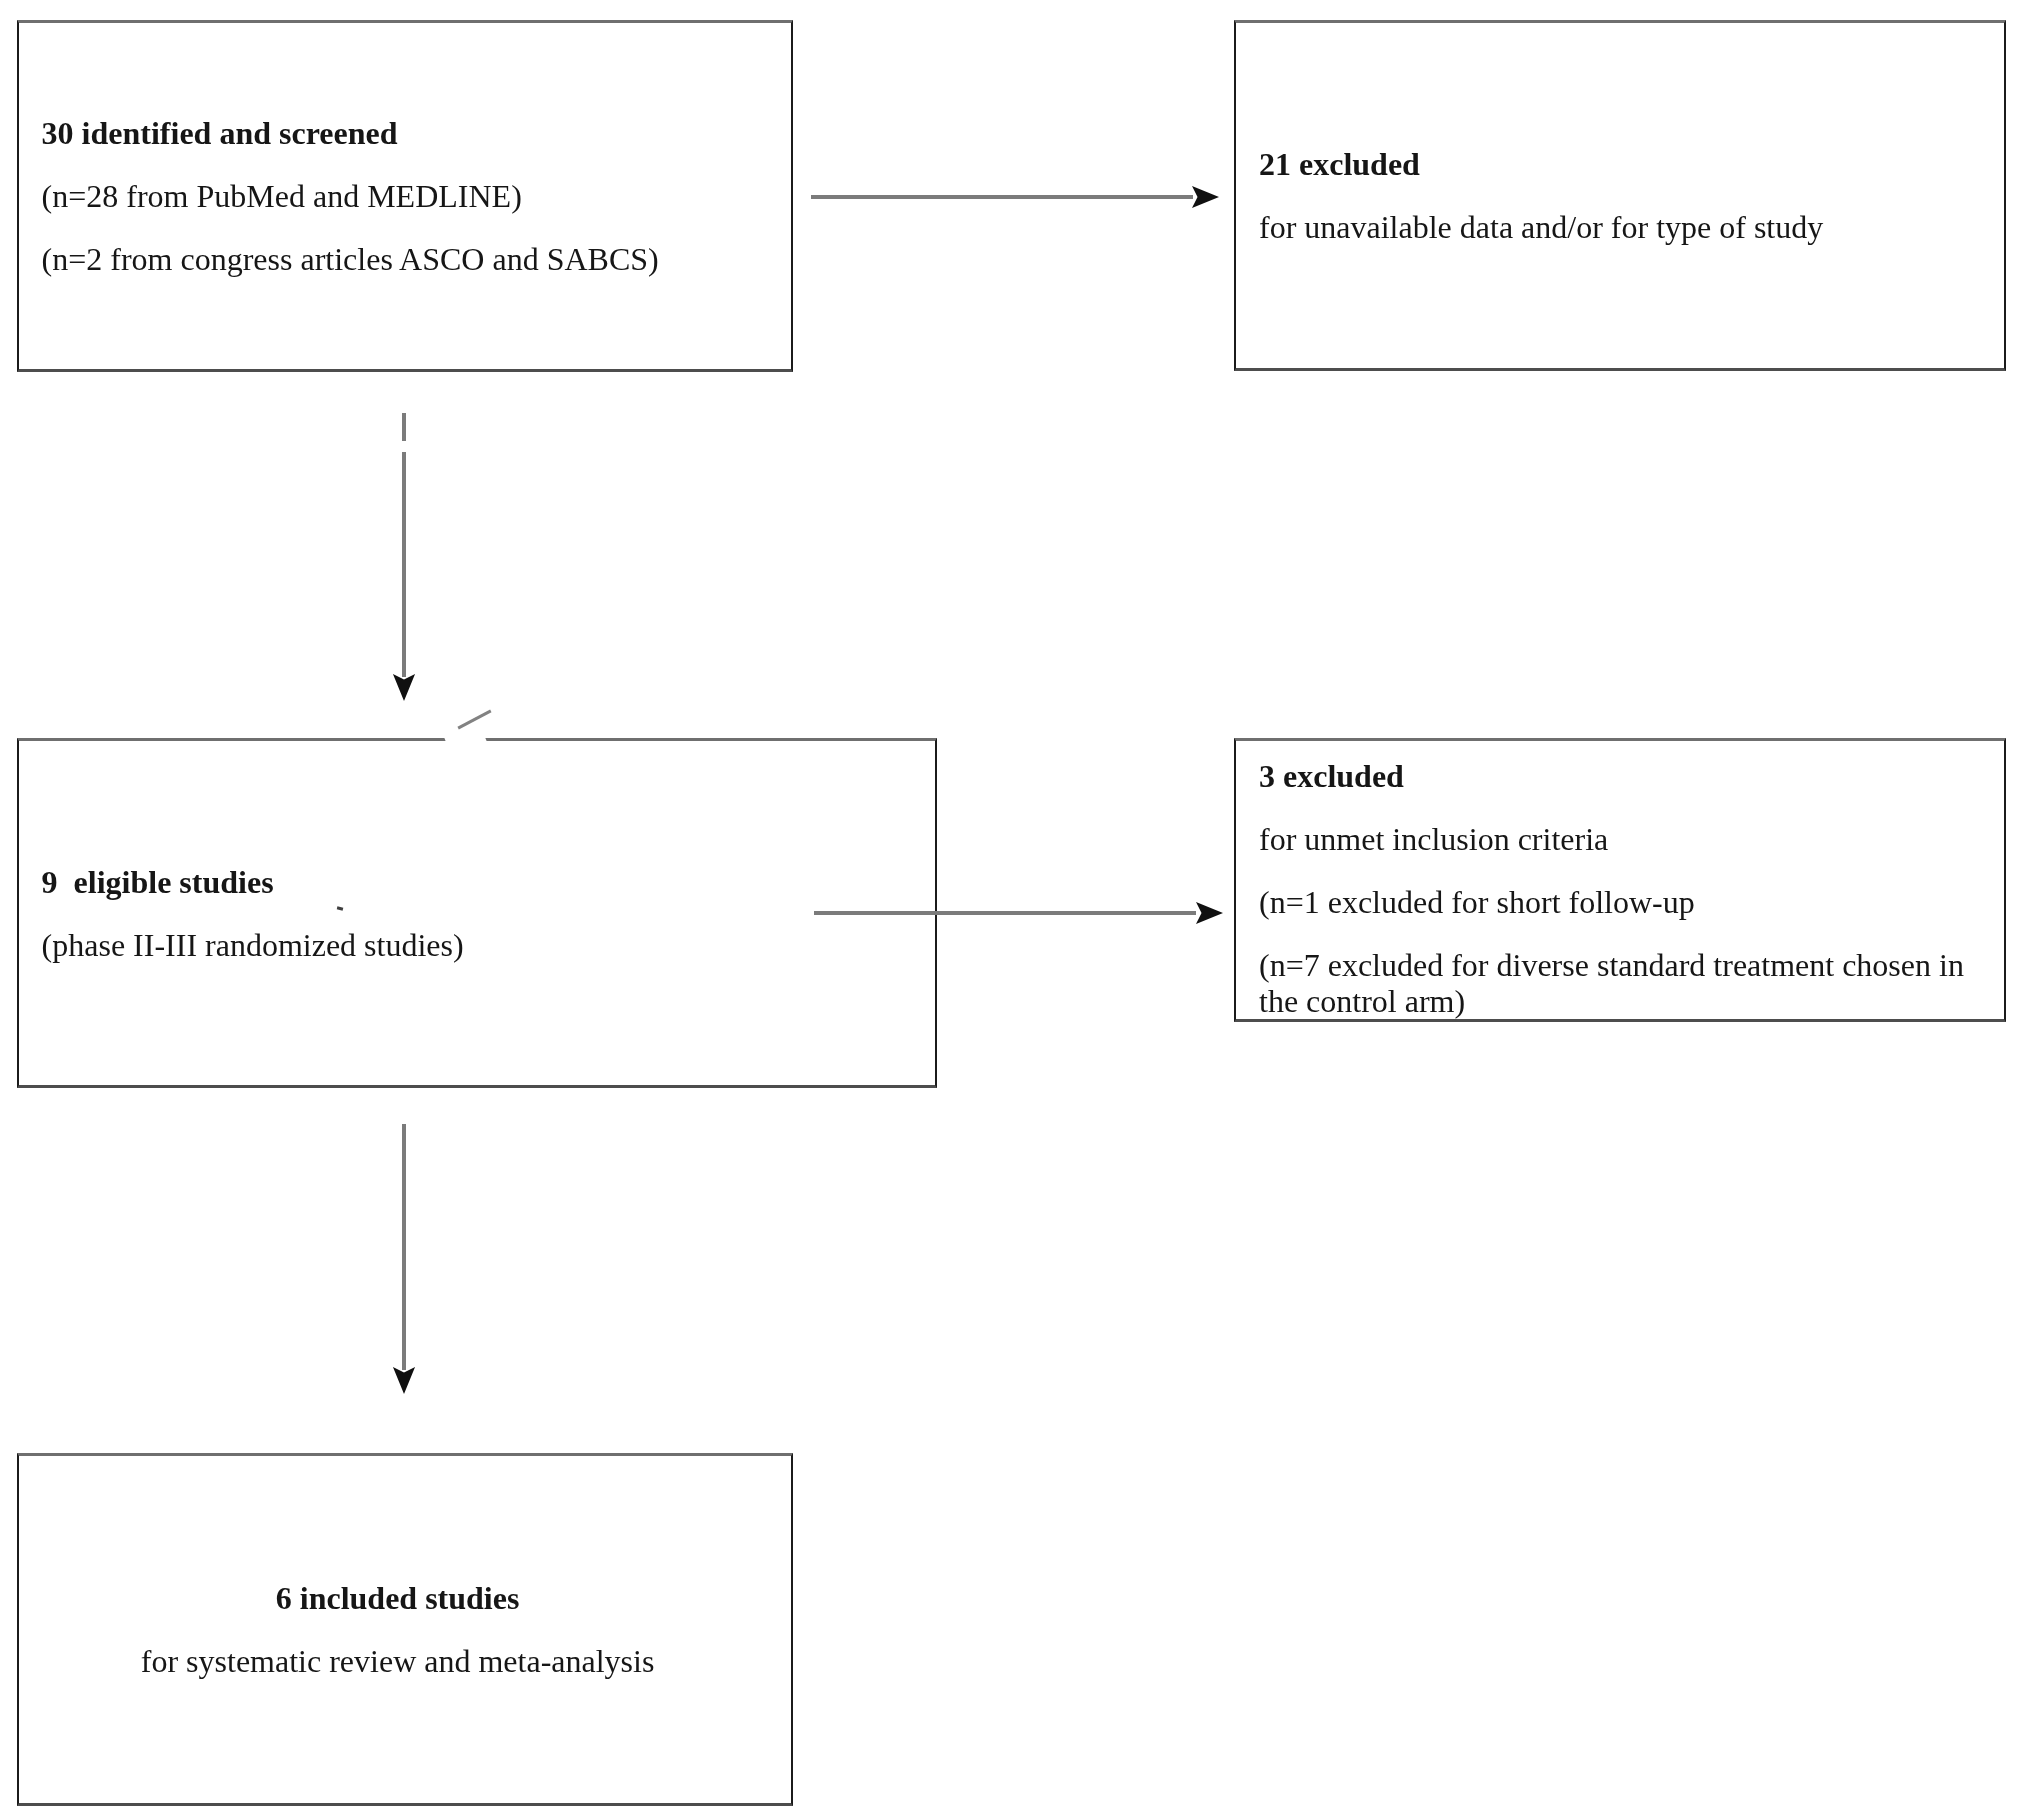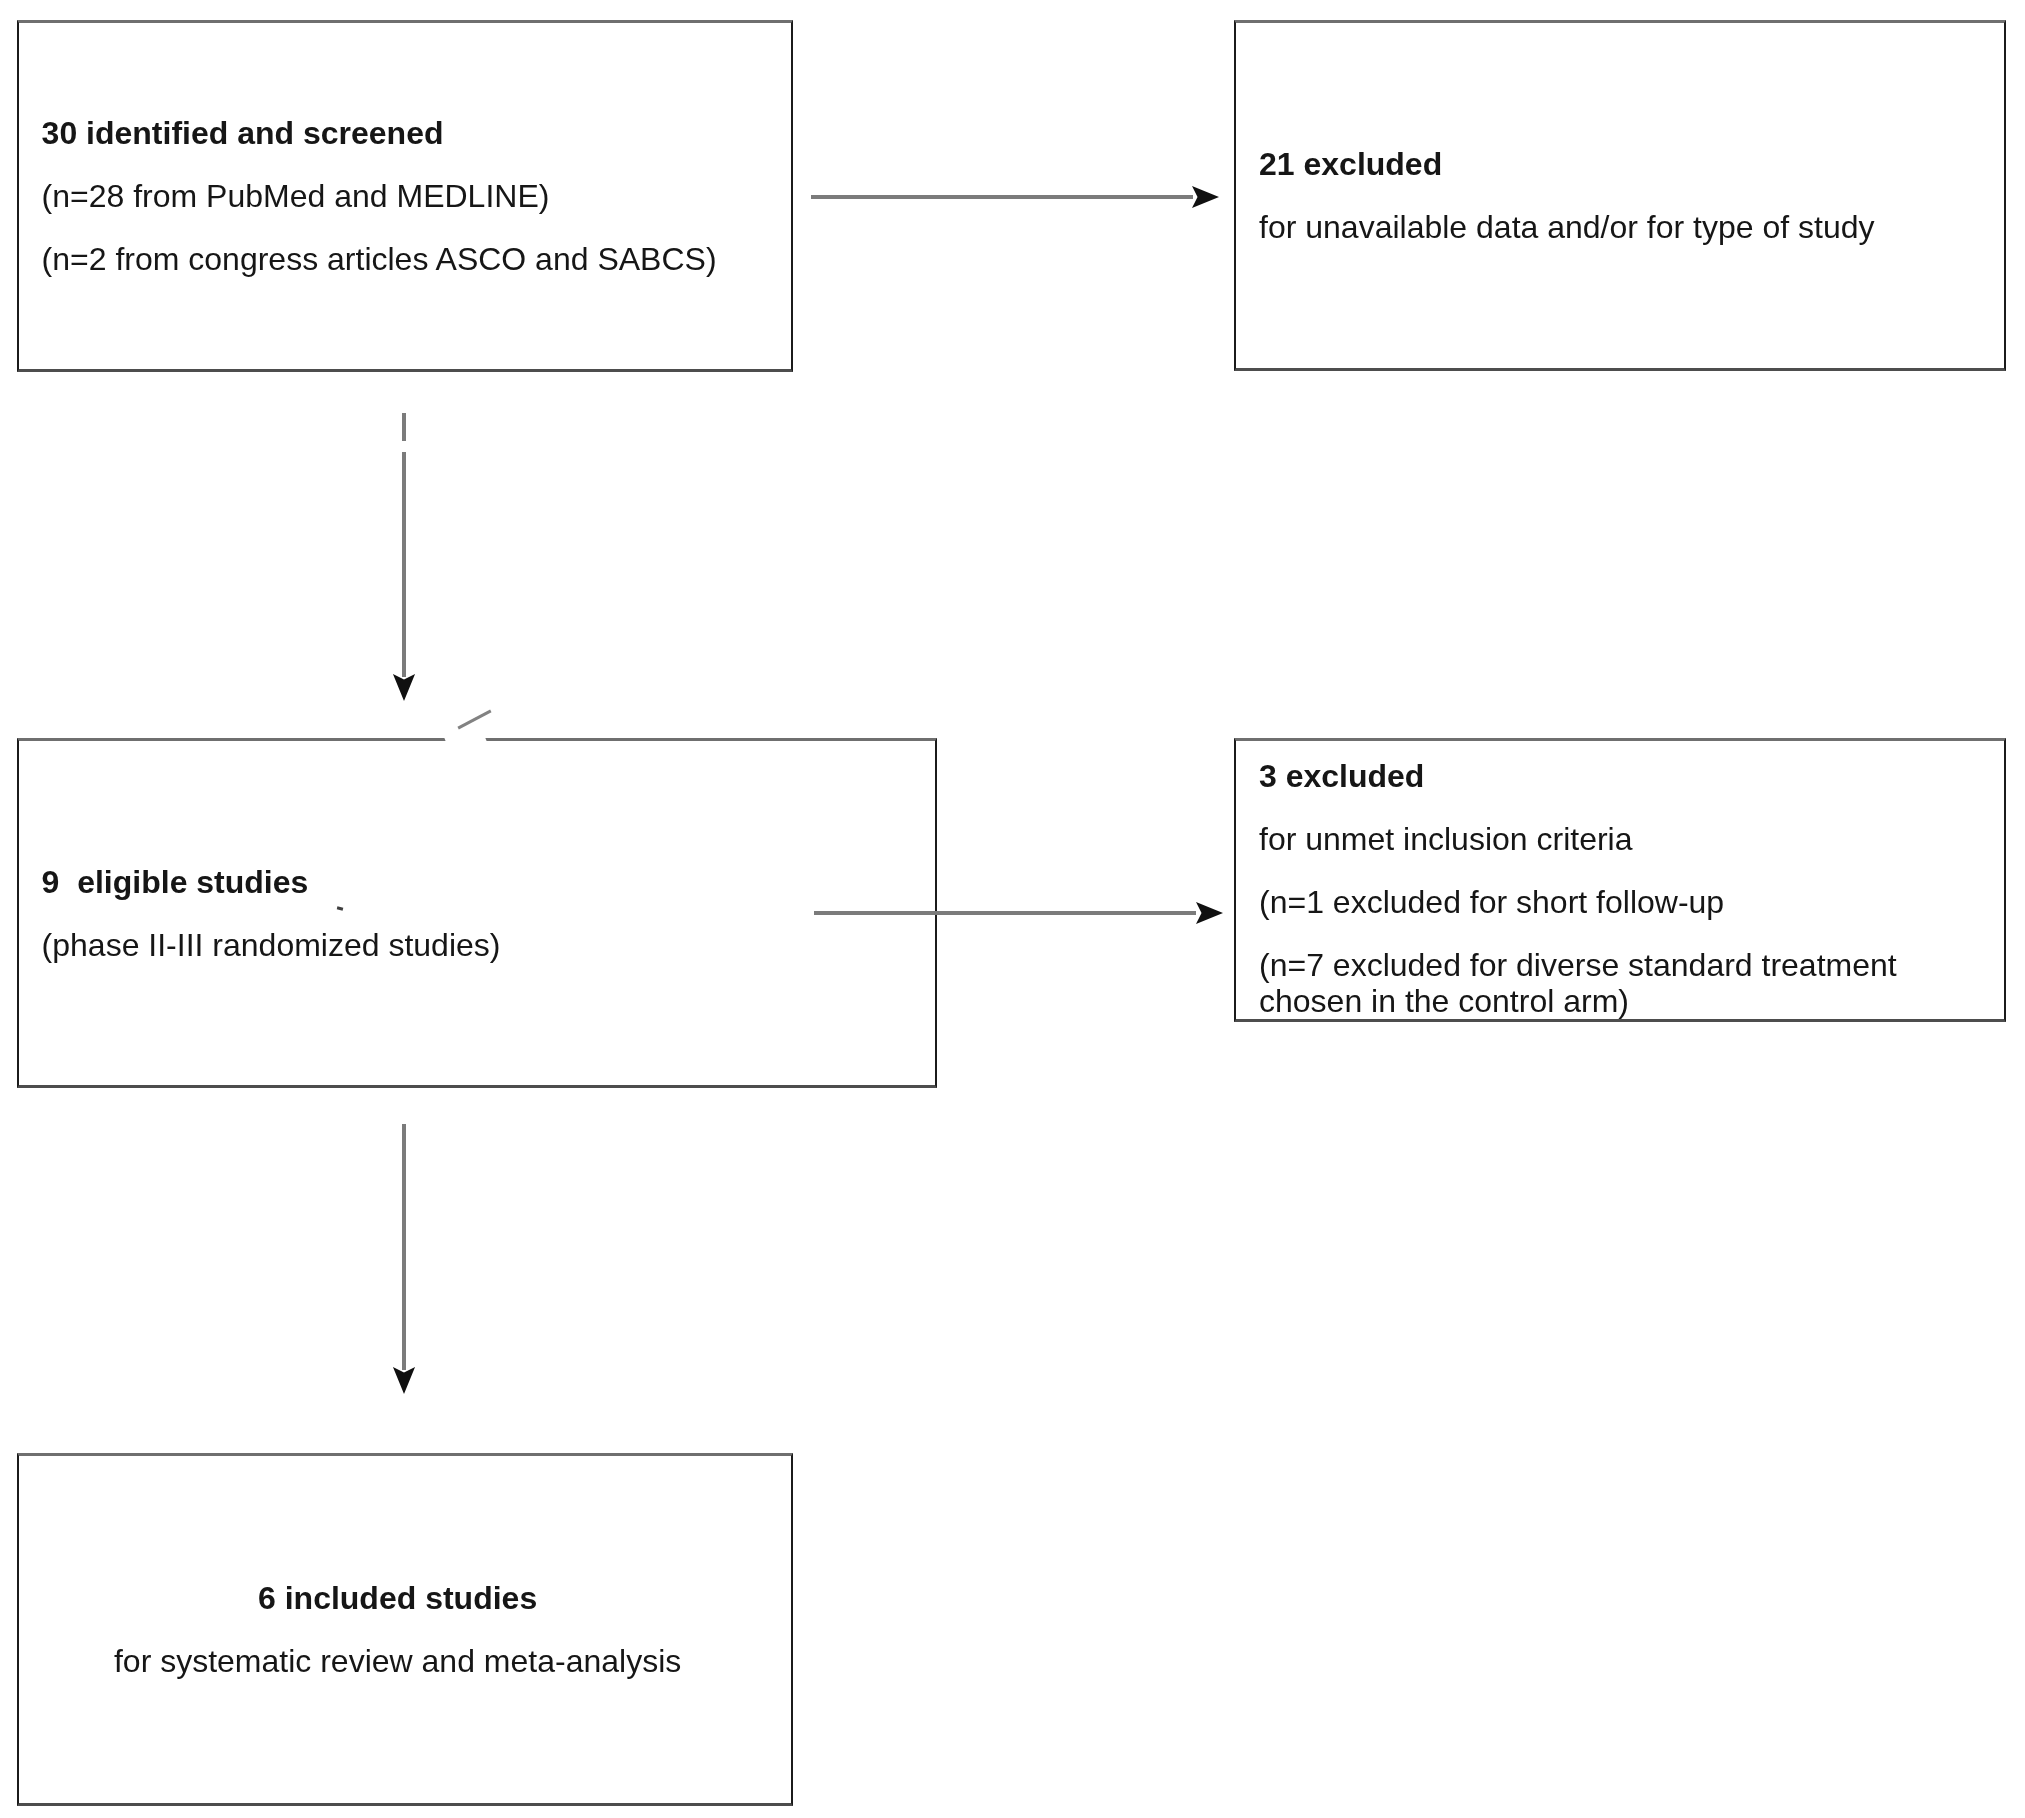--- a/index.html
+++ b/index.html
@@ -1,21 +1,21 @@
 <!DOCTYPE html>
 <html style="font-size:9.8px"><head>
 <meta charset="utf-8">
 <style>
   html, body { margin: 0; padding: 0; background: #ffffff; }
   .canvas {
     position: relative;
     width: 2025px;
     height: 1818px;
     background: #ffffff;
-    font-family: Liberation Sans, sans-serif;
+    font-family: Liberation Serif, serif;
     font-size: 32px;
     color: #161616;
     overflow: hidden;
   }
   .box {
     position: absolute;
     box-sizing: border-box;
     background: #ffffff;
     border-style: solid;
     border-width: 3.1px 2.5px 3.7px 2.5px;

